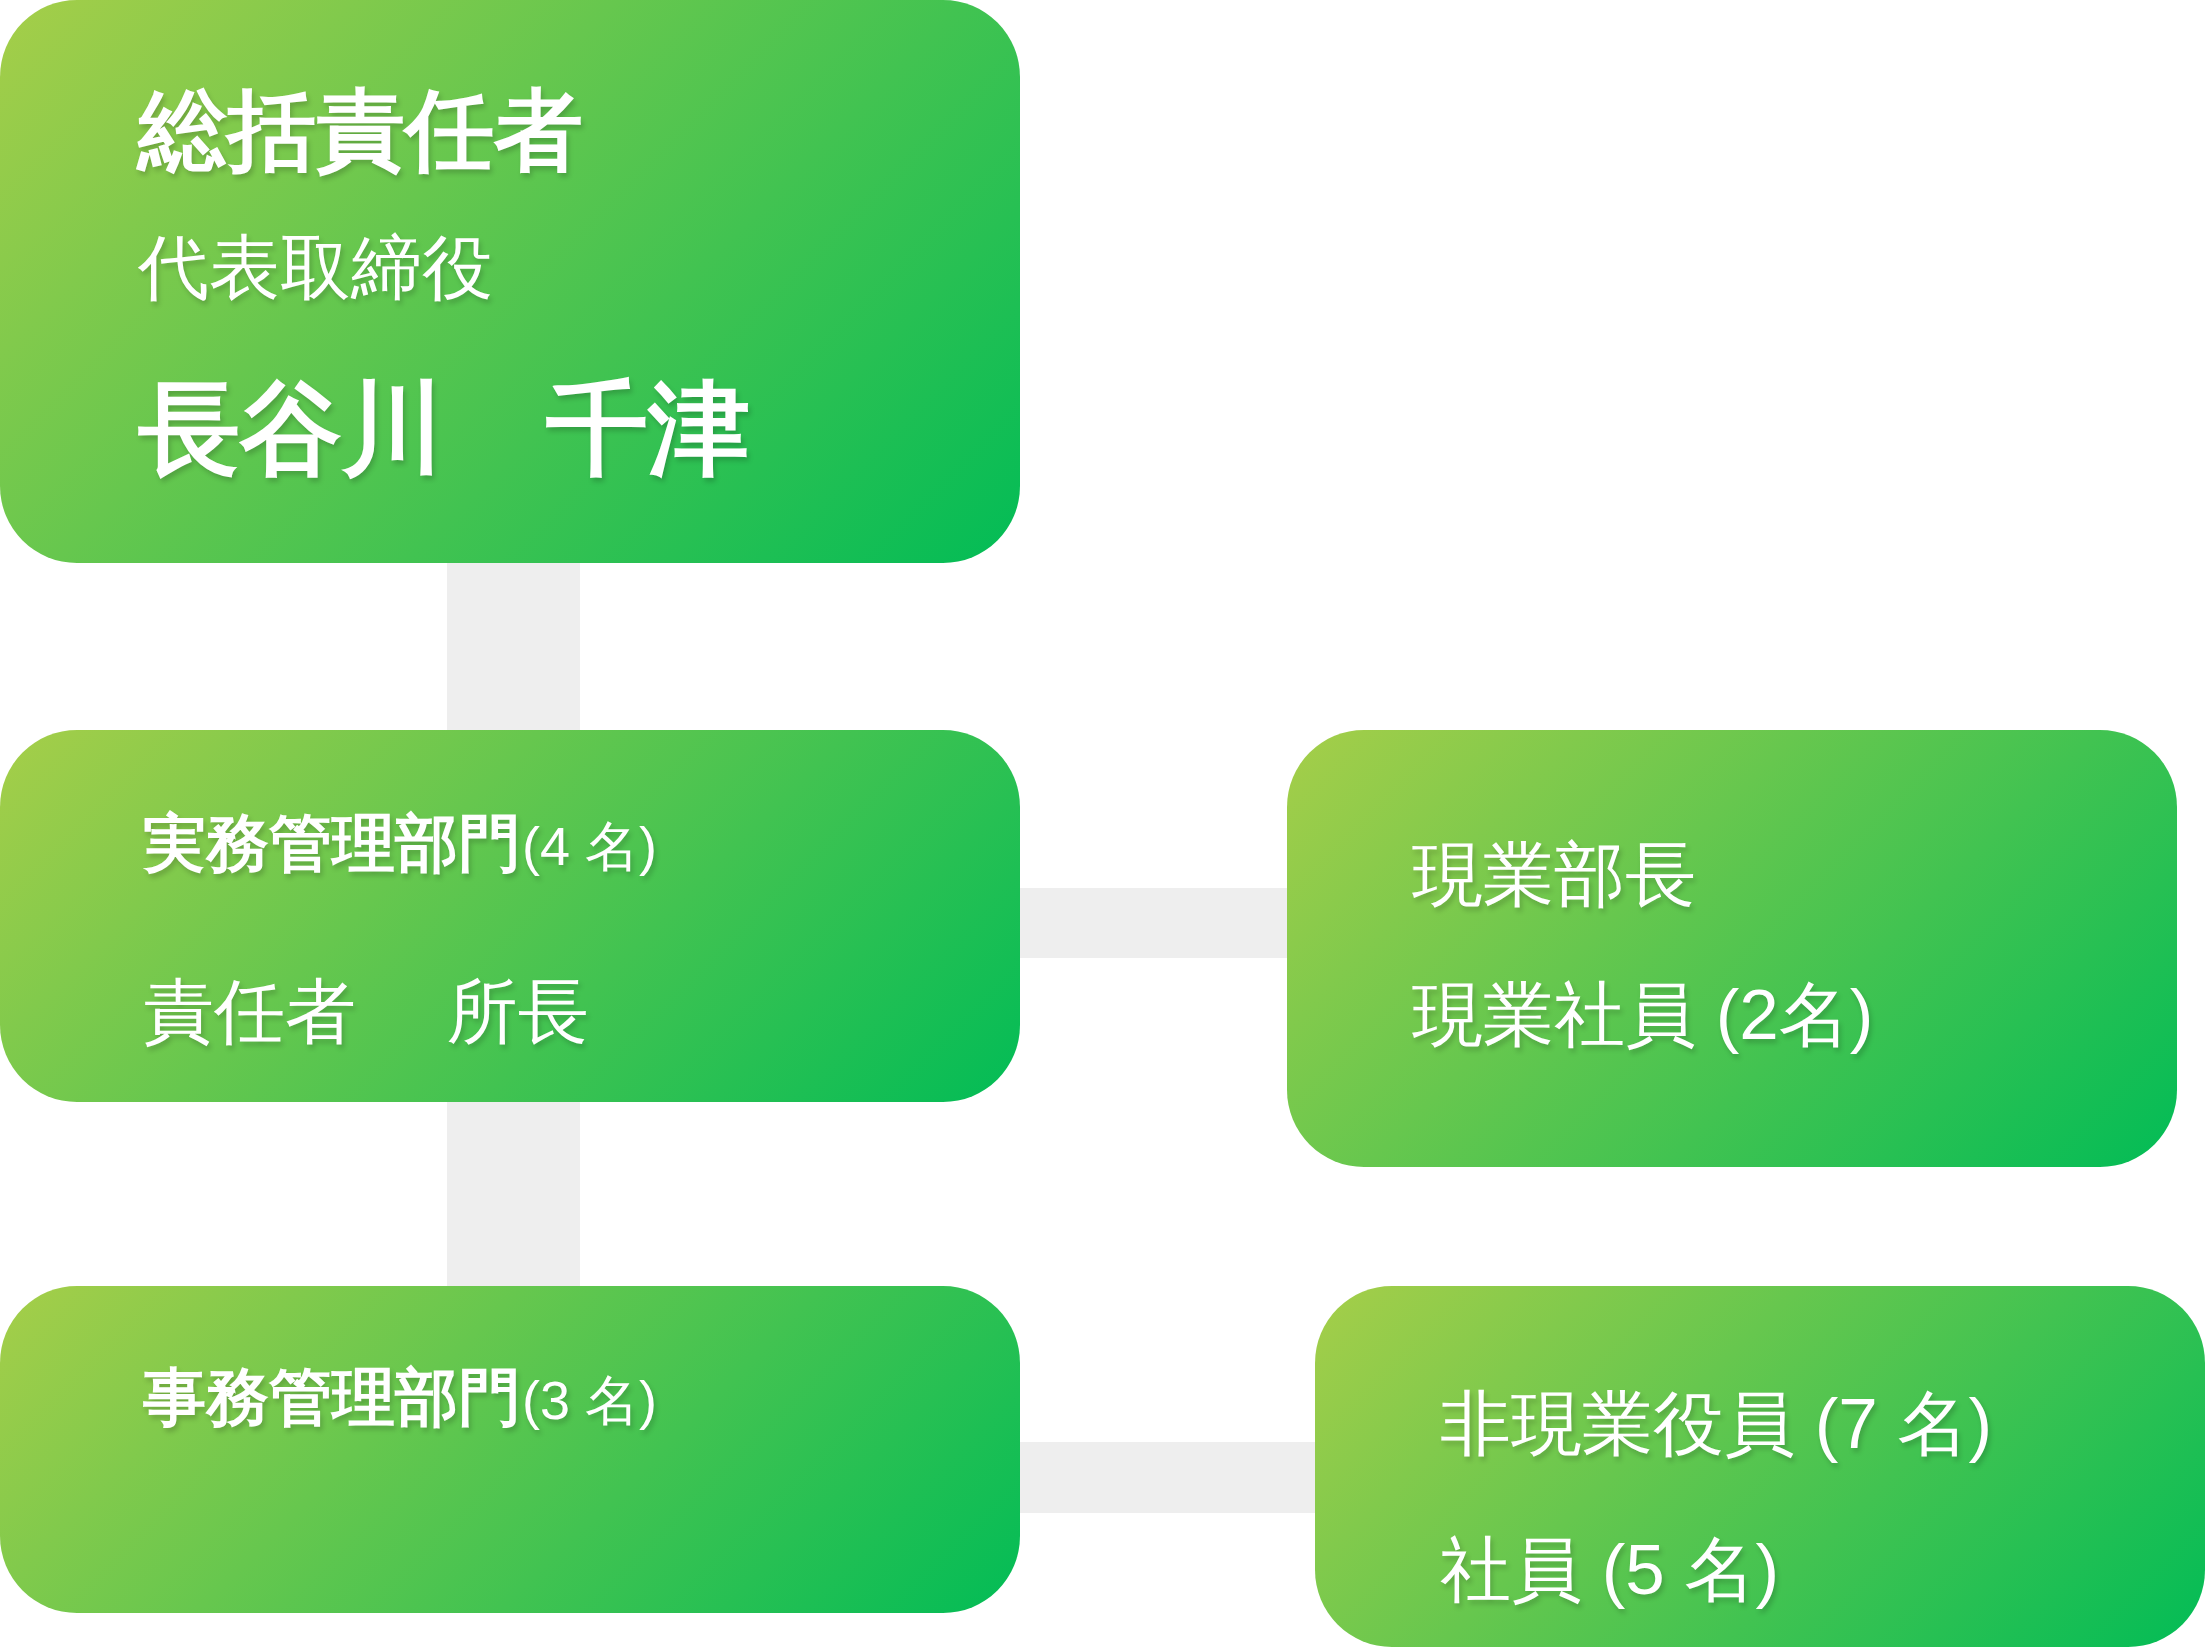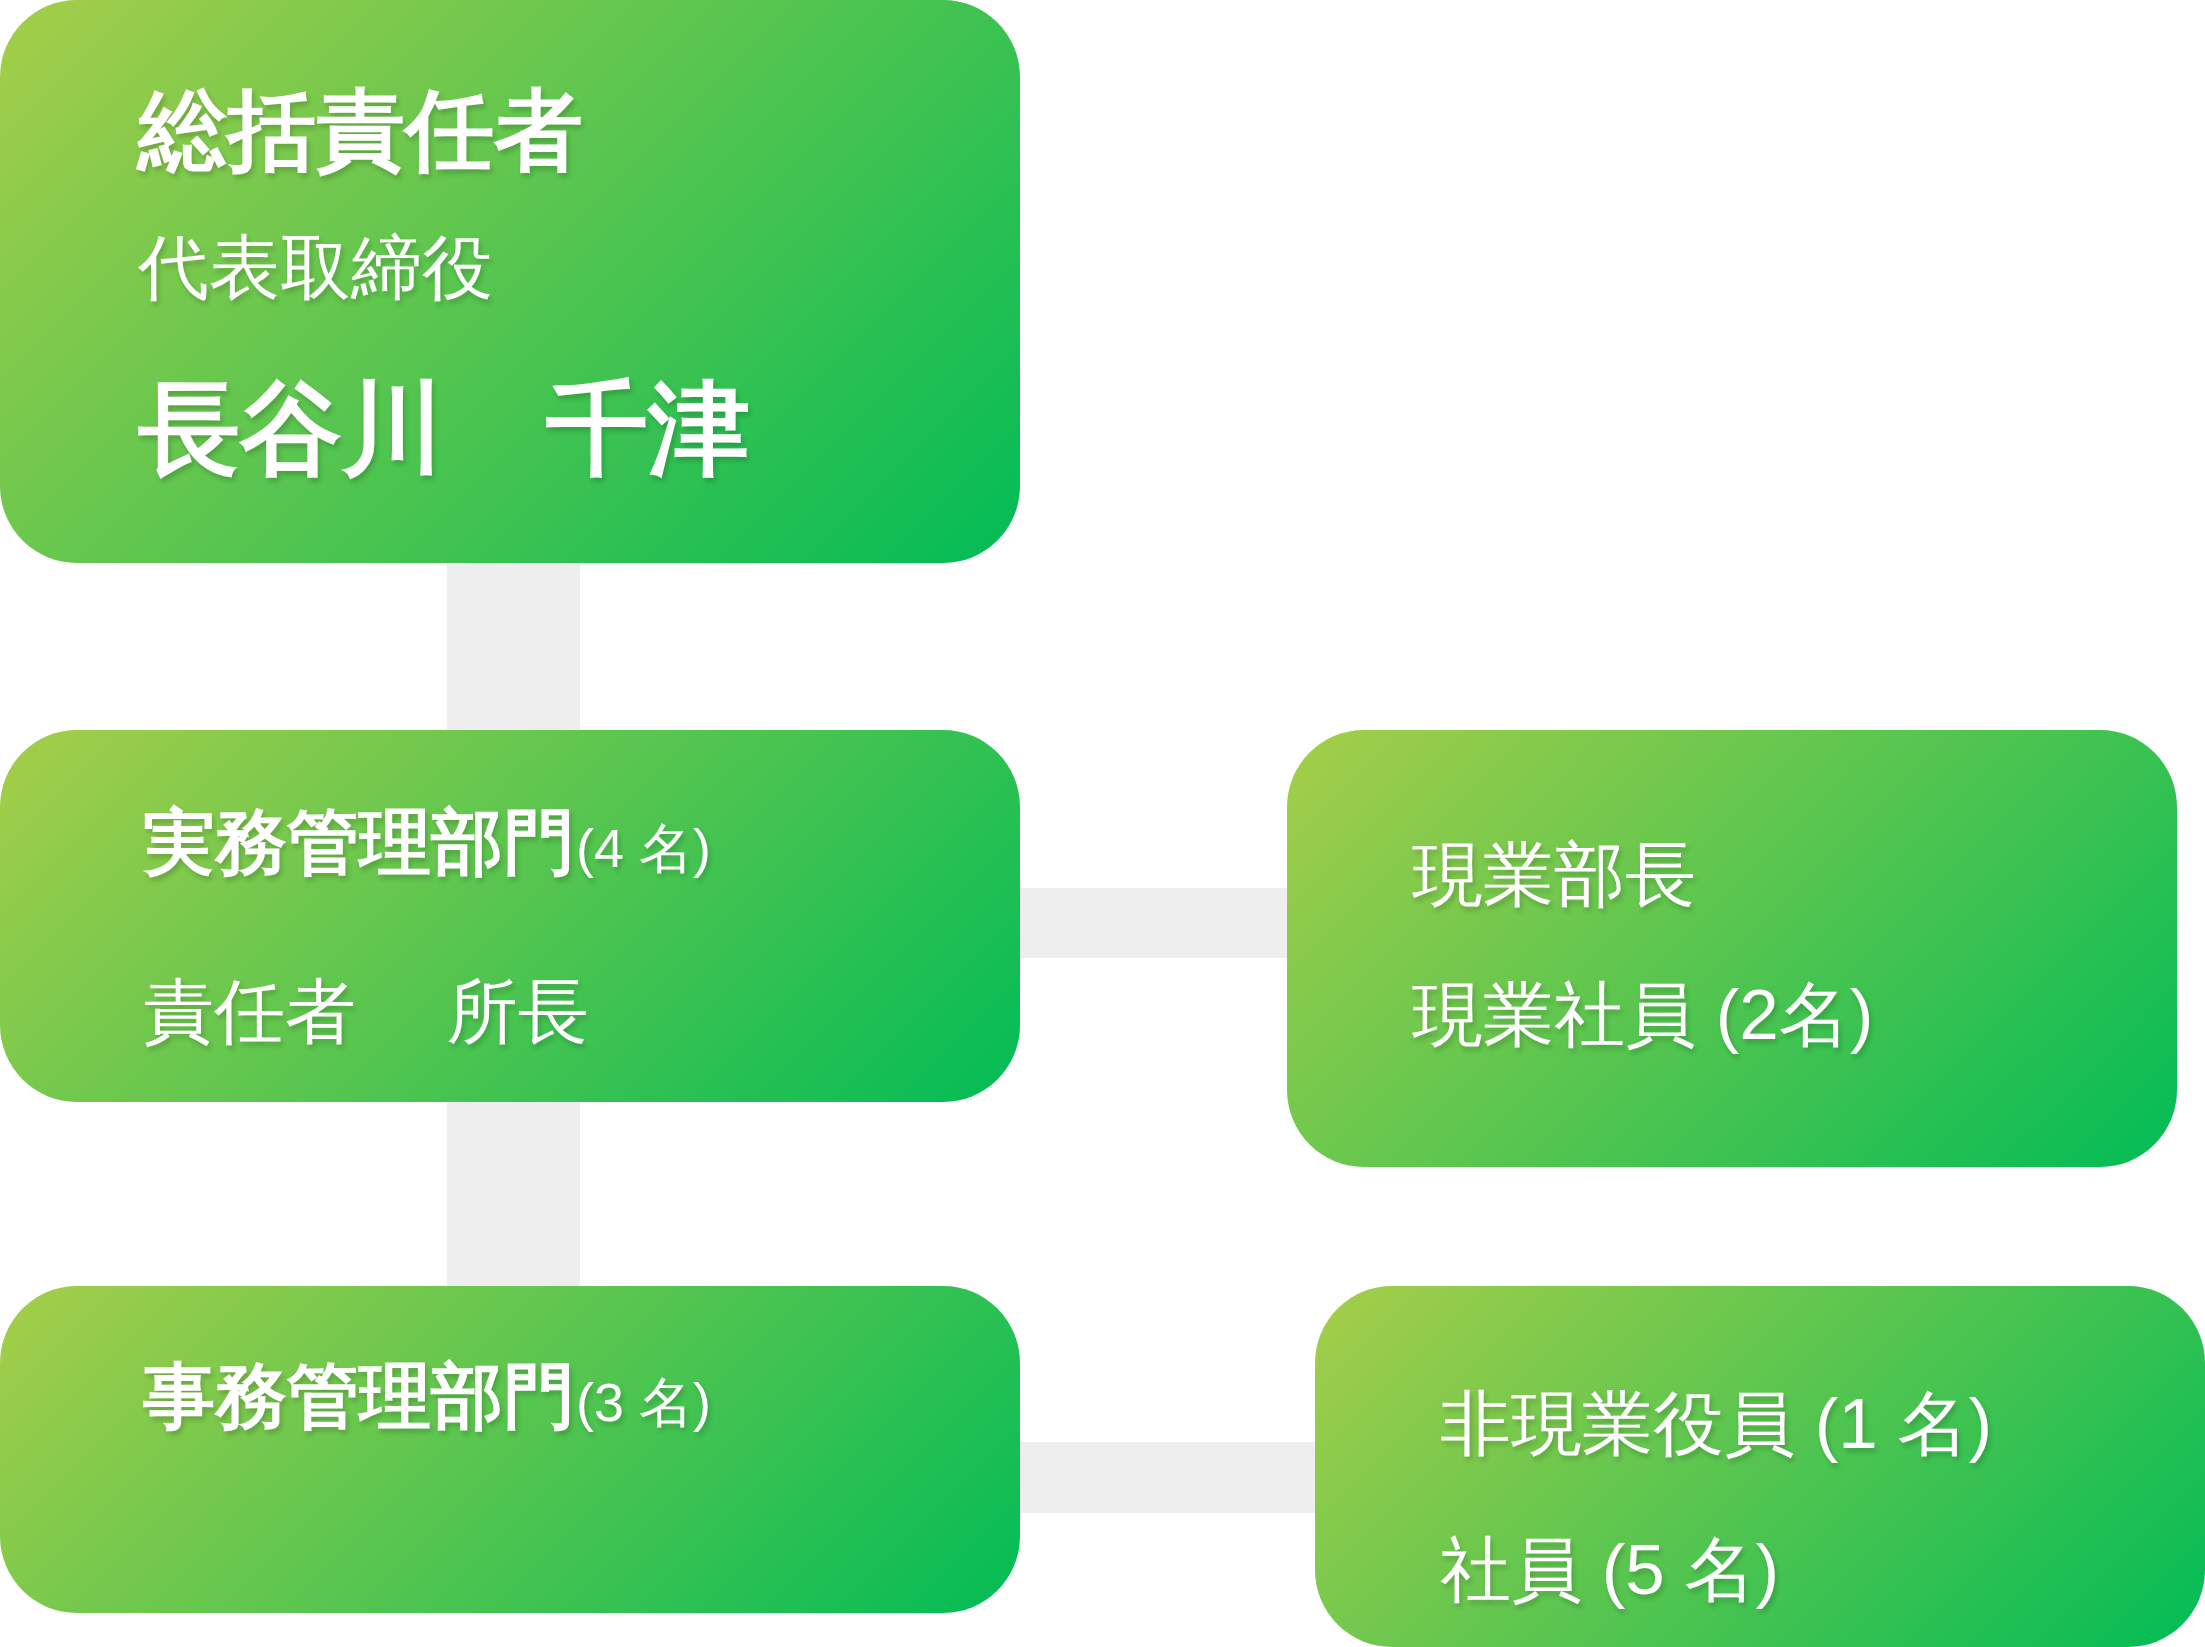--- a/index.html
+++ b/index.html
@@ -31,21 +31,21 @@
   .line {
     position: absolute;
     white-space: nowrap;
     line-height: 1;
     text-shadow: 2.2px 3.6px 5.1px rgba(0,0,0,0.18);
   }
   .t-bold   { font-weight: 700; }
   .t-reg    { font-weight: 400; }
   .fs-title { font-size: 89px; }
   .fs-name  { font-size: 102px; }
-  .fs-dept  { font-size: 72px; font-family: Liberation Mono, monospace; }
+  .fs-dept  { font-size: 63px; }
   .fs-body  { font-size: 71px;  }
   .fs-count { font-size: 54px; font-weight: 400; margin-left: 1px; }
   .title-row { display: flex; align-items: baseline; }
 
   
   #box-top    { left: 0;      top: 0;      width: 1020px; height: 563px; }
   #box-top .l1 { left: 138px; top: 86px; }
   #box-top .l2 { left: 138px; top: 232px; }
   #box-top .l3 { left: 138px; top: 378px; }
 
@@ -105,18 +105,18 @@
   </div>
 
   <div class="box" id="box-bottom-left">
     <div class="line l1 title-row">
       <span class="t-bold fs-dept">事務管理部門</span>
       <span class="fs-count">(3 名)</span>
     </div>
   </div>
 
   <div class="box" id="box-bottom-right">
-    <div class="line l1 t-reg fs-body">非現業役員 (1 名)</div>
+    <div class="line l1 t-reg fs-body">非現業役員 (7 名)</div>
     <div class="line l2 t-reg fs-body">社員 (5 名)</div>
   </div>
 
 </div>
 
 
 </body></html>

